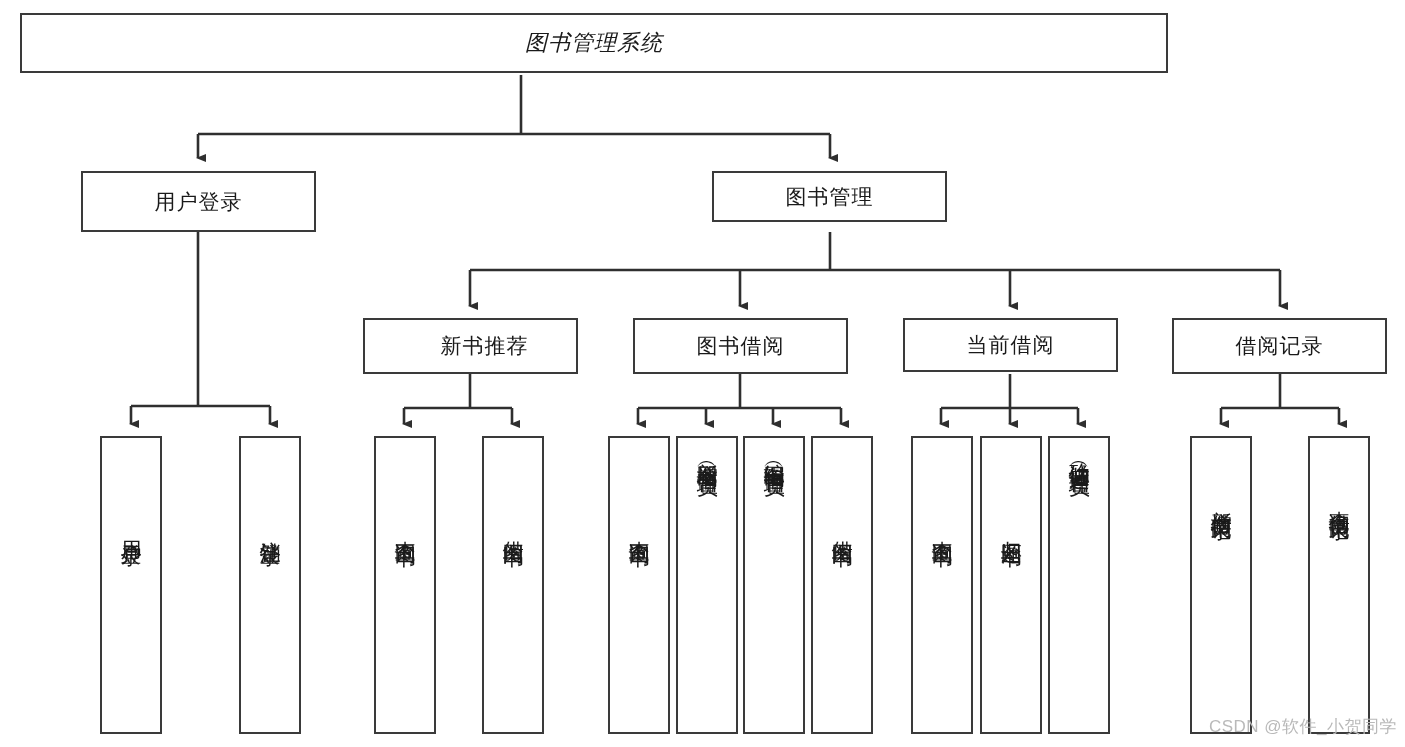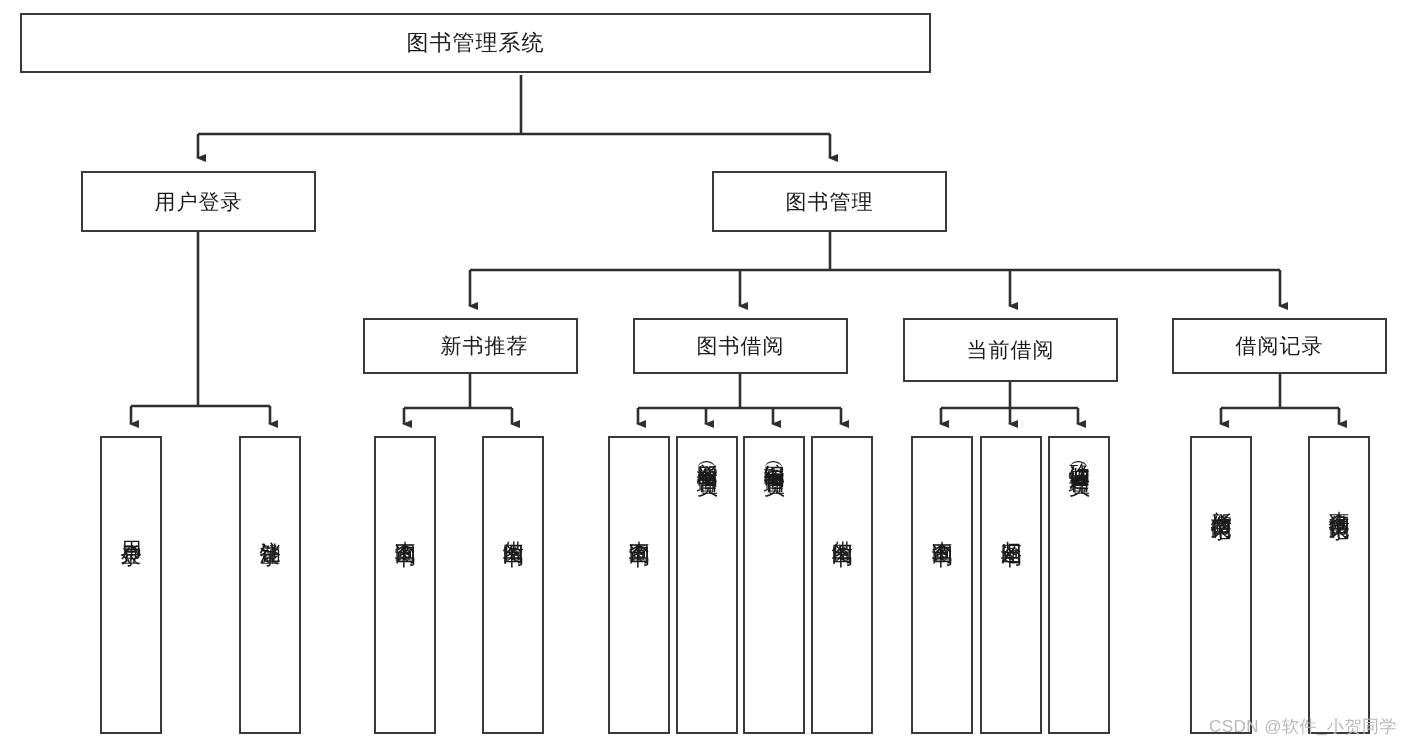--- a/index.html
+++ b/index.html
@@ -122,38 +122,38 @@
       <path d="M1010,408 L1010,424" marker-end="url(#arrow)"></path>
       <path d="M1078,408 L1078,424" marker-end="url(#arrow)"></path>
 
       <path d="M1280,374 L1280,408"></path>
       <path d="M1221,408 L1339,408"></path>
       <path d="M1221,408 L1221,424" marker-end="url(#arrow)"></path>
       <path d="M1339,408 L1339,424" marker-end="url(#arrow)"></path>
     </g>
   </svg>
 
-  <div class="node horiz root" style="left:20px; top:13px; width:911px; height:60px;">
+  <div class="node horiz root" style="left:20px; top:13px; width:1148px; height:60px;font-style:italic;">
     <span>图书管理系统</span>
   </div>
 
   <div class="node horiz" style="left:81px; top:171px; width:235px; height:61px;">
     <span>用户登录</span>
   </div>
-  <div class="node horiz" style="left:712px; top:171px; width:235px; height:61px;">
+  <div class="node horiz" style="left:712px; top:171px; width:235px; height:51px;">
     <span>图书管理</span>
   </div>
 
   <div class="node horiz" style="left:363px; top:318px; width:215px; height:56px;padding-left:28px;">
     <span>新书推荐</span>
   </div>
   <div class="node horiz" style="left:633px; top:318px; width:215px; height:56px;">
     <span>图书借阅</span>
   </div>
-  <div class="node horiz" style="left:903px; top:318px; width:215px; height:64px;justify-content:center;">
+  <div class="node horiz" style="left:903px; top:318px; width:215px; height:54px;justify-content:center;">
     <span>当前借阅</span>
   </div>
   <div class="node horiz" style="left:1172px; top:318px; width:215px; height:56px;">
     <span>借阅记录</span>
   </div>
 
   <div class="node vert mid" style="left:100px; top:436px; width:62px; height:298px;">
     <span class="vlabel">用户登录</span>
   </div>
   <div class="node vert mid" style="left:239px; top:436px; width:62px; height:298px;">

